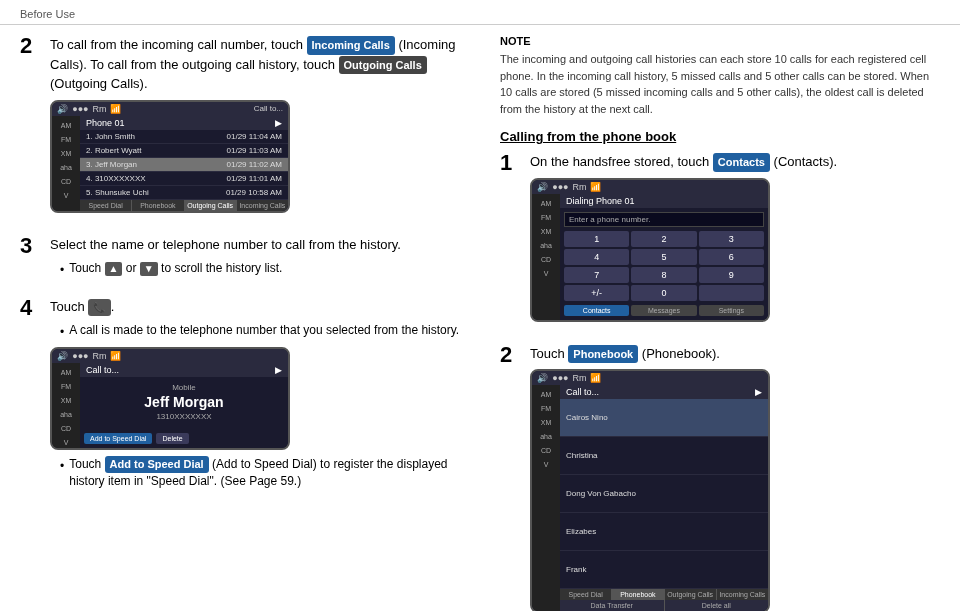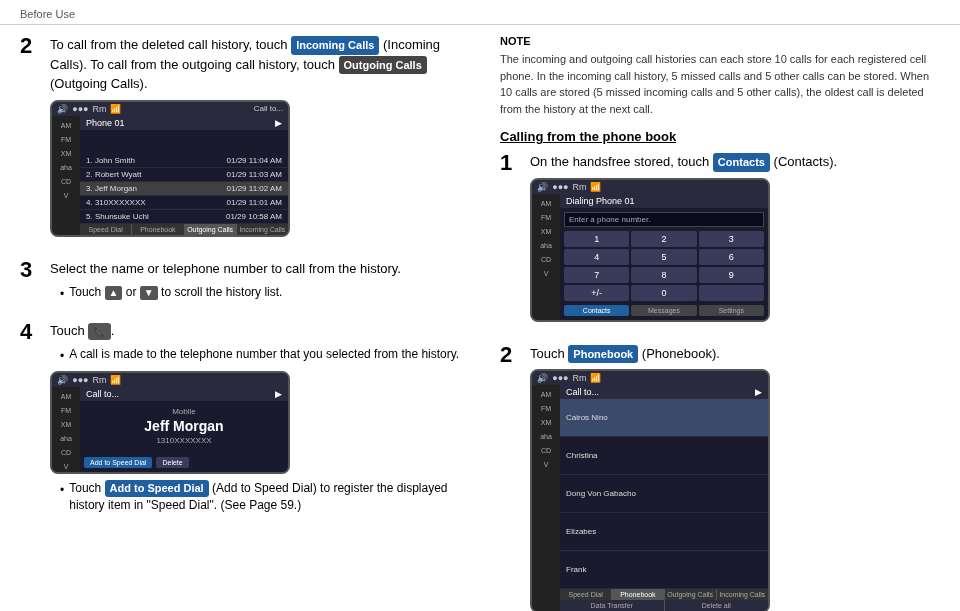--- a/index.html
+++ b/index.html
@@ -118,32 +118,31 @@
     .screen-title-bar {
       background: #2a2a3e;
       color: #fff;
       font-size: 9px;
       padding: 2px 6px;
       display: flex;
       justify-content: space-between;
     }
     .call-list {
       background: #1a1a2e;
-      margin-top: 24px;
     }
     .call-row {
       display: flex;
       justify-content: space-between;
       padding: 2px 6px;
       font-size: 8px;
       color: #ddd;
       border-bottom: 1px solid #2a2a3e;
     }
     .call-row.highlighted {
-      background: #404040;
+      background: #737373;
       gap: 46px;
     }
     .screen-bottom-tabs {
       display: flex;
       background: #333;
     }
     .screen-bottom-tab {
       flex: 1;
       text-align: center;
       padding: 2px 0;
@@ -310,21 +309,21 @@
 </div>
 
 <div class="content">
 
   <div class="left-col">
 
     <div class="step">
       <div class="step-num">2</div>
       <div class="step-content">
         <div class="step-text">
-          <span>To call from the deleted call history, touch</span>
+          <span>To call from the incoming call number, touch</span>
           <span class="btn-inline btn-blue">Incoming Calls</span>
           <span>(Incoming Calls). To call from the outgoing call history, touch</span>
           <span class="btn-inline">Outgoing Calls</span>
           <span>(Outgoing Calls).</span>
         </div>
 
         <div class="screen-mock">
           <div class="screen-top-bar">
             <span>🔊</span>
             <span>●●●</span>

